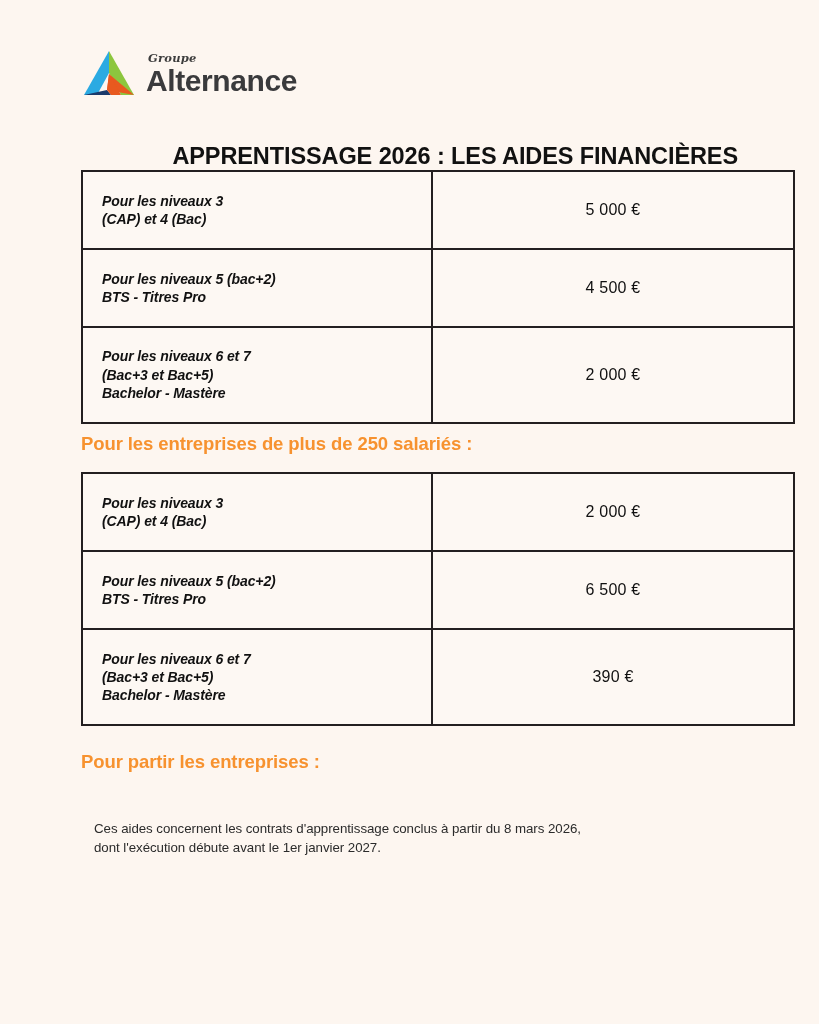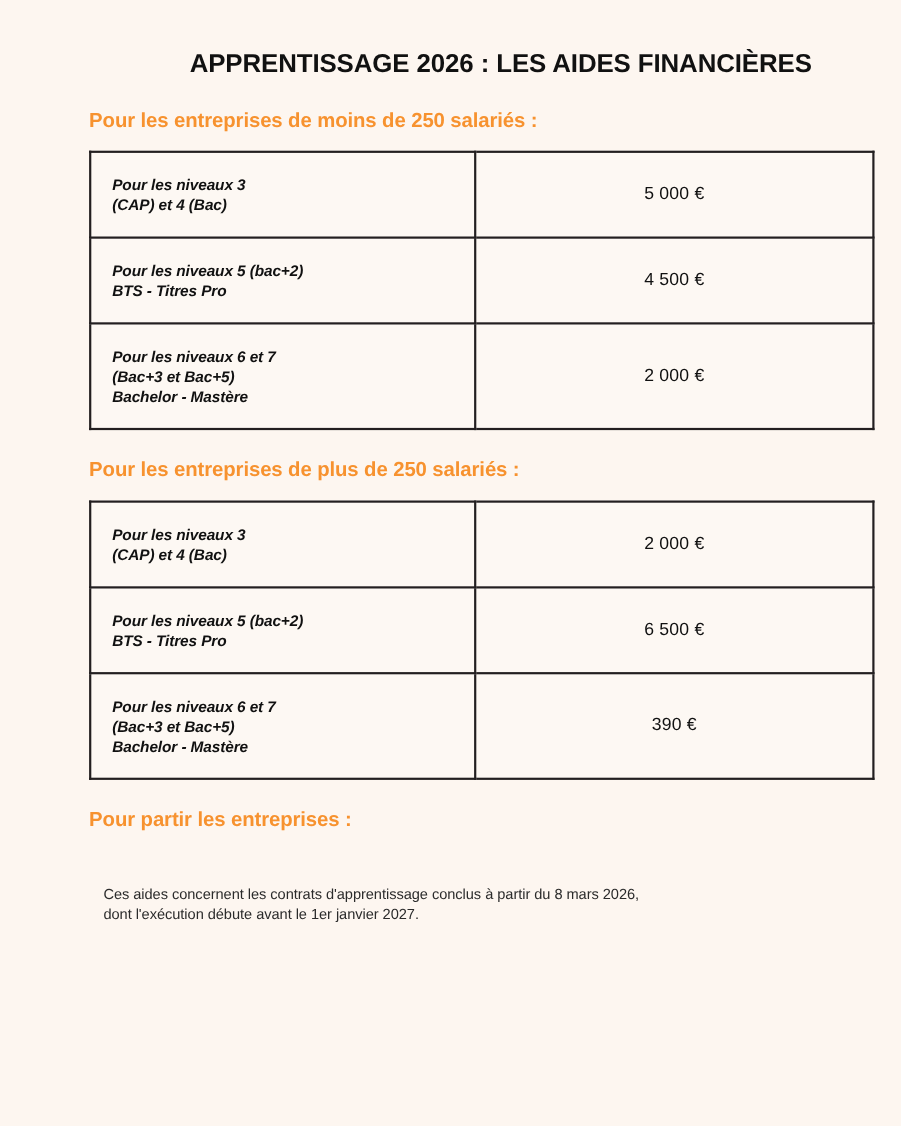--- a/index.html
+++ b/index.html
@@ -80,21 +80,21 @@
   
   .section-heading {
     margin: 0;
     font-size: 18.5px;
     font-weight: 700;
     color: #f7922f;
     letter-spacing: -0.1px;
     line-height: 1.2;
   }
   .sec1-heading { padding-top: 27px; padding-bottom: 17px; }
-  .sec2-heading { padding-top: 25px; padding-bottom: 17px; }
+  .sec2-heading { padding-top: 9px; padding-bottom: 17px; }
   .sec3-heading { padding-top: 25px; padding-bottom: 17px; }
 
   
   .aid-table {
     width: 657px;
     border-collapse: collapse;
     table-layout: fixed;
     background: #fdf8f3;
   }
   .aid-table td {
@@ -133,24 +133,36 @@
     color: #2b2b2b;
     letter-spacing: -0.05px;
   }
   .footnote span { display: block; }
 </style>
 </head>
 <body>
 
 <div class="page">
 
+  <div class="logo-block">
+    <svg class="logo-mark" viewBox="0 0 56 50">
+      <polygon points="28,2 53,46 40,46 28,24 28,2" fill="#8CC63E"></polygon>
+      <polygon points="28,2 28,24 16,46 3,46" fill="#2BAAE2"></polygon>
+      <polygon points="28,25 53,46 26,41" fill="#E8591F"></polygon>
+      <polygon points="3,46 26,41 30,46" fill="#1B3A6B"></polygon>
+      <polygon points="26,41 30,46 40,46 28,25" fill="#E8591F"></polygon>
+    </svg>
+    <div class="logo-words">
+      <div class="logo-groupe">Groupe</div>
+      <div class="logo-alternance">Alternance</div>
+    </div>
+  </div>
 
   <h1 class="main-title">APPRENTISSAGE 2026 : LES AIDES FINANCIÈRES</h1>
 
-  <h2 class="section-heading sec1-heading">Pour les entreprises de moins de 250 salariés :</h2>
   <table class="aid-table">
     <tbody>
       <tr class="row-h2">
         <td class="col-label">
           <div>Pour les niveaux 3</div>
           <div>(CAP) et 4 (Bac)</div>
         </td>
         <td class="col-amount">5 000 €</td>
       </tr>
       <tr class="row-h2">

